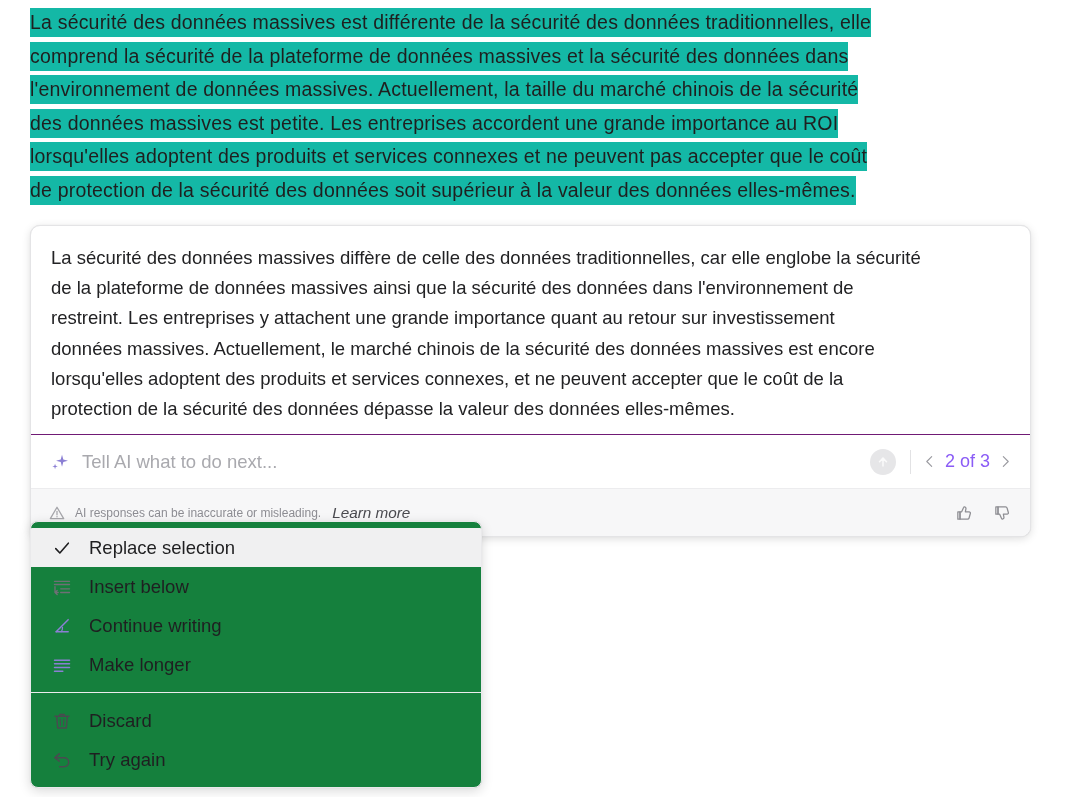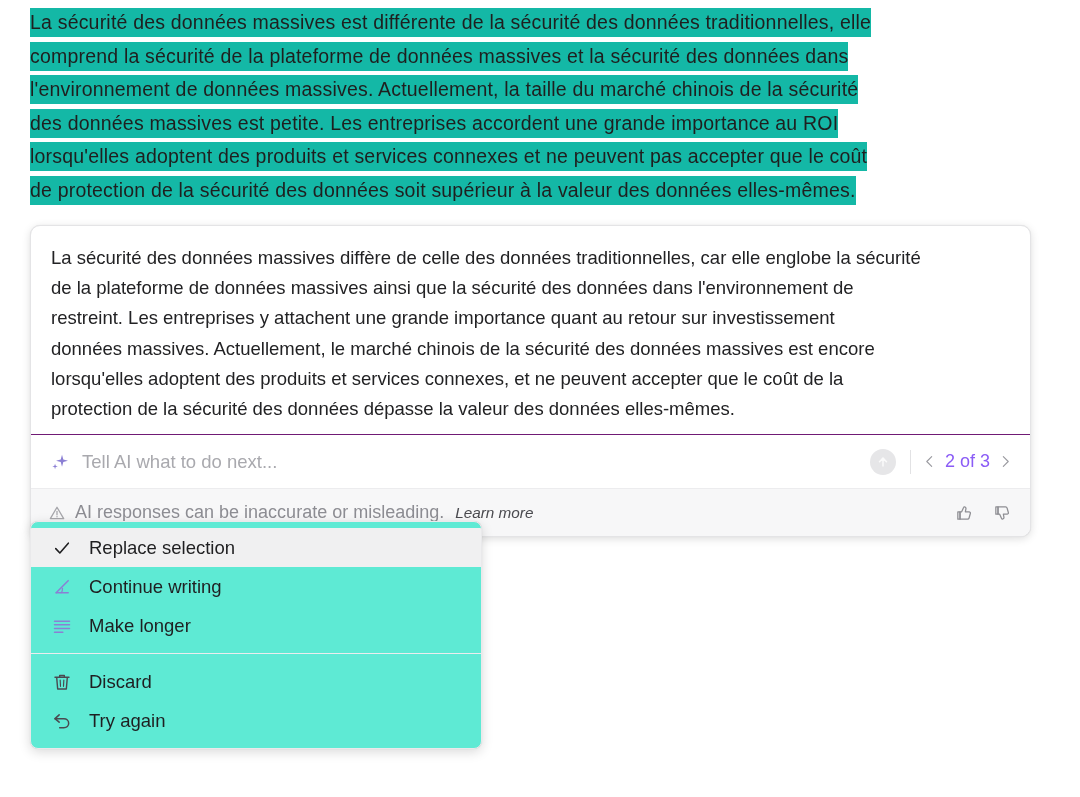--- a/index.html
+++ b/index.html
@@ -87,31 +87,31 @@
 
   
   #ai-footer {
     display: flex; align-items: center;
     height: 48px;
     padding: 0 18px 0 18px;
     background: #f7f7f8;
     border-top: 1px solid #ececee;
   }
   #warning-icon { width: 16px; height: 16px; flex: 0 0 16px; margin-right: 10px; }
-  #disclaimer-text { font-size: 18px; color: #8d8d93; }
+  #disclaimer-text { font-size: 12px; color: #8d8d93; }
   #learn-more { font-size: 15.3px; color: #4a4a4f; margin-left: 11px; text-decoration: none; cursor: pointer; font-style: italic; }
   #feedback { margin-left: auto; display: flex; align-items: center; gap: 18px; }
   #feedback svg { display: block; }
 
   
   #action-menu {
     position: absolute;
     left: 30px; top: 521px;
     width: 452px;
-    background: #5eead4;
+    background: #15803d;
     border: 1px solid #e9e9eb;
     border-radius: 8px;
     box-shadow: 0 3px 12px rgba(0,0,0,0.15), 0 0 1px rgba(0,0,0,0.12);
     padding: 6px 0 8px 0;
     overflow: hidden;
   }
   .menu-item {
     display: flex; align-items: center;
     height: 39px;
     padding: 0 16px 0 20px;
@@ -214,20 +214,32 @@
 
   <div class="menu-item active">
     <span class="mi-icon">
       <svg width="20" height="20" viewBox="0 0 24 24">
         <path d="M4.5 12.8 L9.4 18 L19.6 6.2" stroke="#1f1f21" stroke-width="1.9" fill="none" stroke-linecap="round" stroke-linejoin="round"></path>
       </svg>
     </span>
     <span class="mi-label">Replace selection</span>
   </div>
 
+  <div class="menu-item">
+    <span class="mi-icon">
+      <svg width="20" height="20" viewBox="0 0 24 24">
+        <path d="M3 5.2 L21 5.2" stroke="#6f6f76" stroke-width="1.7" stroke-linecap="round"></path>
+        <path d="M3 9.0 L21 9.0" stroke="#6f6f76" stroke-width="1.7" stroke-linecap="round"></path>
+        <path d="M10.5 14.2 L21 14.2" stroke="#6f6f76" stroke-width="1.7" stroke-linecap="round"></path>
+        <path d="M10.5 18.6 L21 18.6" stroke="#6f6f76" stroke-width="1.7" stroke-linecap="round"></path>
+        <path d="M3.6 11.6 L3.6 18.6 L7.4 18.6 M3.6 18.6 L6.2 16.2 M3.6 18.6 L6.2 21" stroke="#6f6f76" stroke-width="1.6" fill="none" stroke-linecap="round" stroke-linejoin="round"></path>
+      </svg>
+    </span>
+    <span class="mi-label">Insert below</span>
+  </div>
 
   <div class="menu-item">
     <span class="mi-icon">
       <svg width="20" height="20" viewBox="0 0 24 24">
         <path d="M19.4 4.4 L5.0 18.8" stroke="#8b7fd4" stroke-width="1.8" stroke-linecap="round"></path>
         <path d="M5.0 18.8 L19.4 18.8" stroke="#8b7fd4" stroke-width="1.8" stroke-linecap="round"></path>
         <path d="M11.0 18.8 A7.2 7.2 0 0 0 12.6 13.6" stroke="#8b7fd4" stroke-width="1.5" fill="none" stroke-linecap="round"></path>
       </svg>
     </span>
     <span class="mi-label">Continue writing</span>

